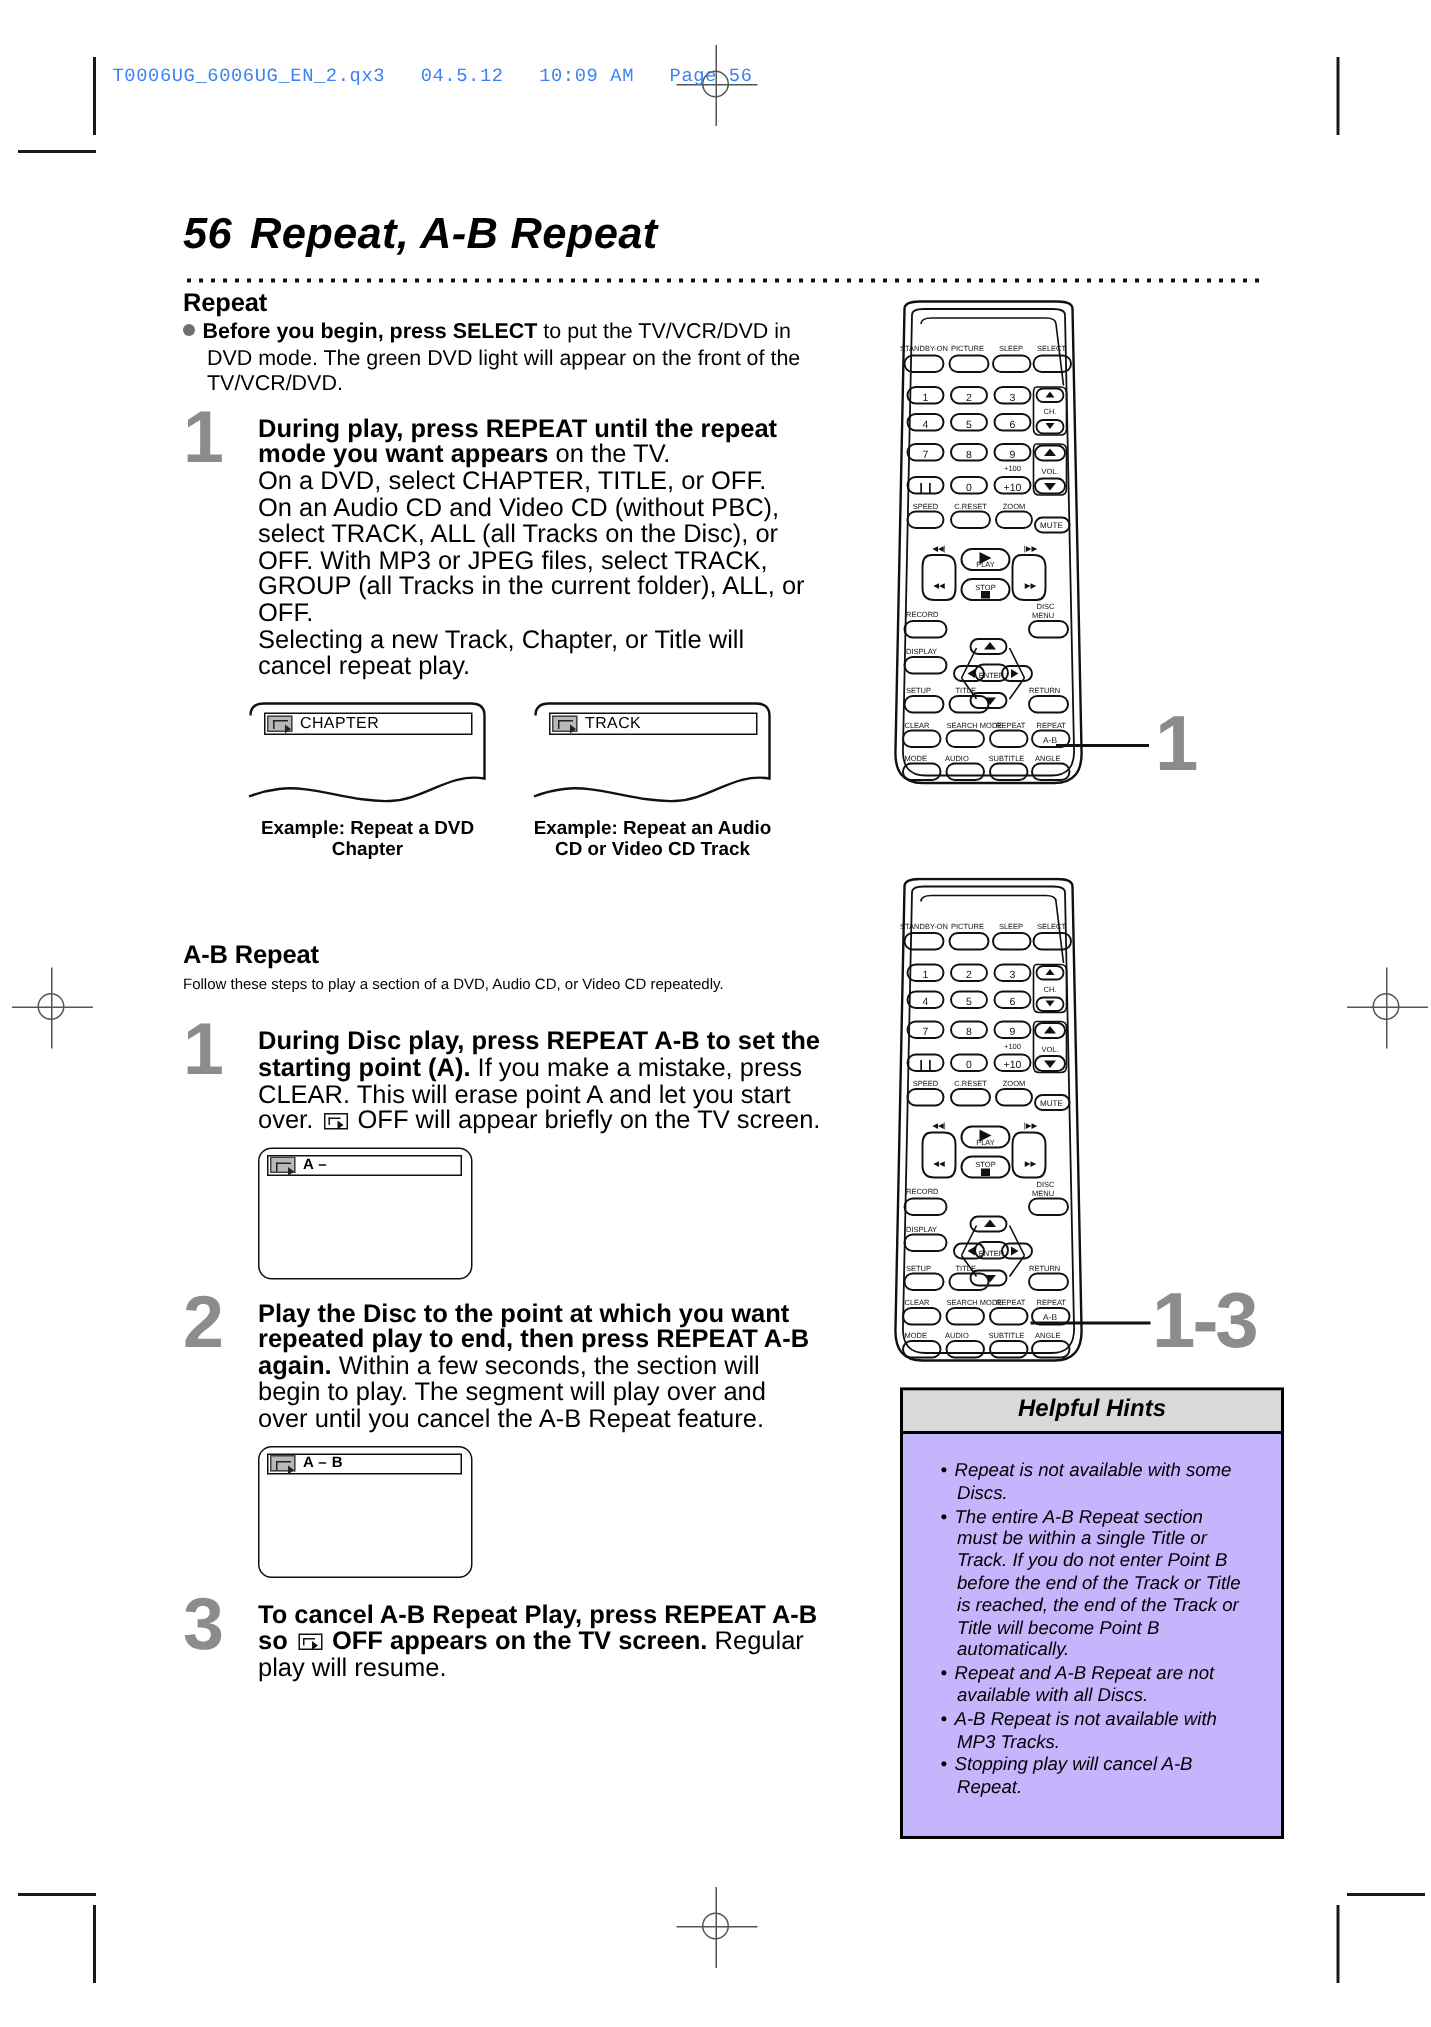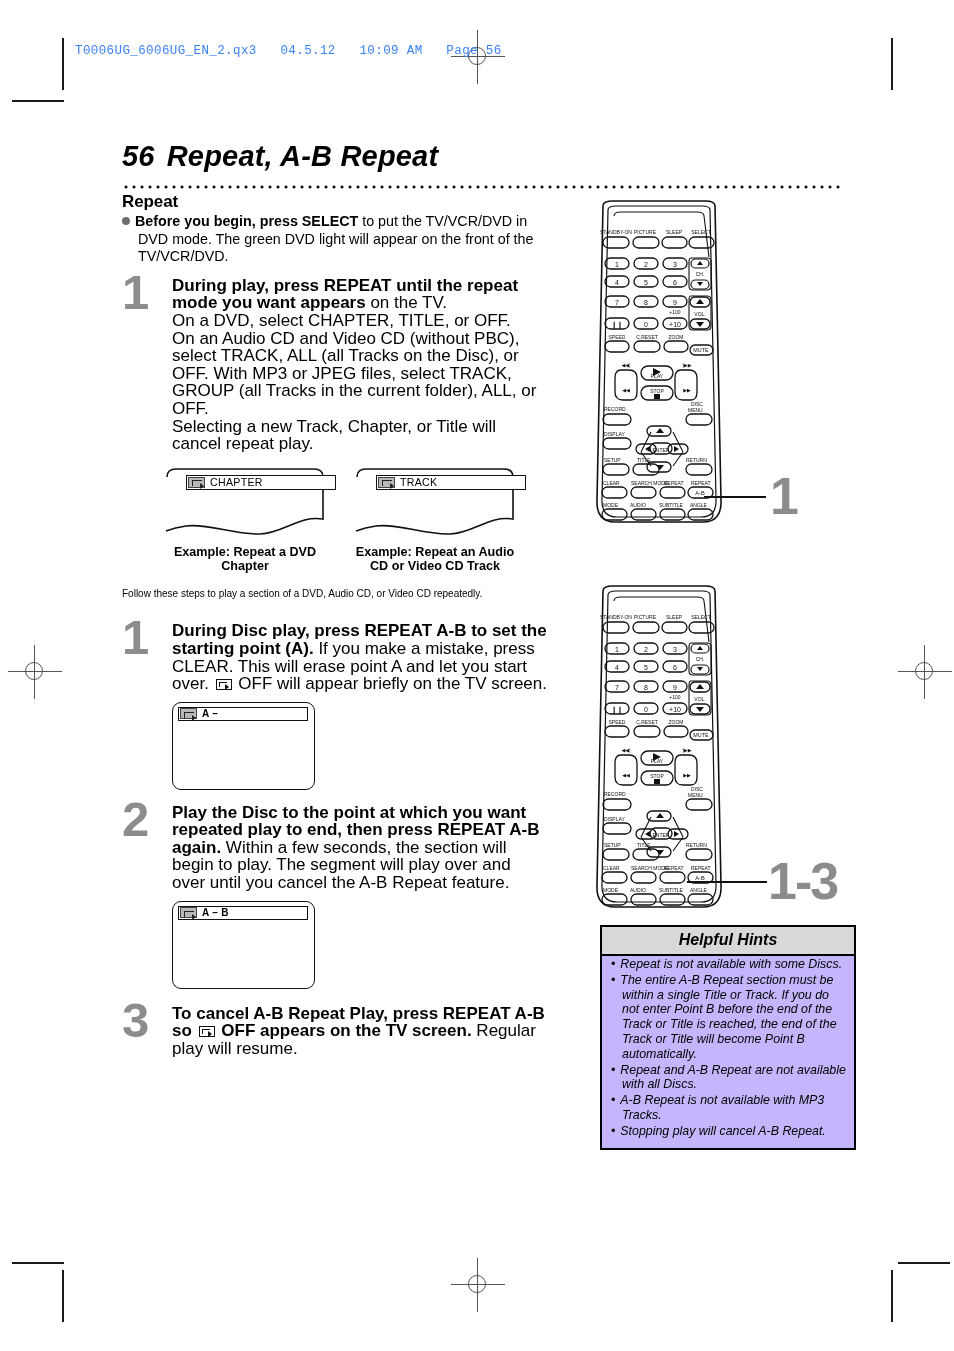--- a/index.html
+++ b/index.html
@@ -36,21 +36,21 @@
 
   .step{position:relative;padding-left:50px;margin-top:11px;}
   .step .n{position:absolute;left:0;top:-9px;font-size:49px;font-weight:bold;
         color:#8c8c8c;line-height:1;font-family:"Liberation Sans", sans-serif;}
   .step .txt{font-size:17px;line-height:17.6px;}
 
   
   .tvrow{position:relative;margin-top:14px;height:118px;}
   .tvwave{position:absolute;width:162px;height:72px;}
   .tvwave svg{position:absolute;left:0;top:0;}
-  .osdbar{position:absolute;left:22px;top:8px;width:150px;height:15px;
+  .osdbar{position:absolute;left:12px;top:8px;width:139px;height:15px;
         border:1.3px solid #111;box-sizing:border-box;background:#fff;
         display:flex;align-items:center;}
   .osdicon{width:17px;height:11px;background:#b8b8b8;border:1px solid #444;
         margin-left:1px;box-sizing:border-box;position:relative;flex:none;}
   .osdicon:after{content:"";position:absolute;left:3px;top:2.5px;width:9px;height:5px;
         border:1.2px solid #222;border-right:none;border-bottom:none;}
   .osdicon:before{content:"";position:absolute;left:11px;top:5.5px;
         border-left:4px solid #222;border-top:3px solid transparent;border-bottom:3px solid transparent;}
   .osdtxt{font-size:10.6px;margin-left:5px;letter-spacing:.3px;}
   .excap{position:absolute;top:78px;width:162px;text-align:center;font-size:12.6px;
@@ -74,21 +74,21 @@
   .remote{position:absolute;}
   .callout{position:absolute;font-size:52px;font-weight:bold;color:#8c8c8c;line-height:1;
         font-family:"Liberation Sans", sans-serif;letter-spacing:-2px;}
   .calline{position:absolute;height:1.6px;background:#111;}
 
   
   .hints{position:absolute;left:600px;top:925px;width:256px;border:2.3px solid #000;
         box-sizing:border-box;background:#c4b5fd;}
   .hints .hd{background:#d9d9d9;border-bottom:2.3px solid #000;text-align:center;
         font-size:16px;font-weight:bold;font-style:italic;padding:4px 0 5px;}
-  .hints ul{margin:0;padding:1px 7px 8px 7px;list-style:none;}
+  .hints ul{margin:16px;padding:1px 7px 8px 7px;list-style:none;}
   .hints li{font-size:12.4px;line-height:14.8px;font-style:italic;
         text-indent:-11px;padding-left:13px;margin-bottom:1px;}
   .hints li .bl{margin-right:5px;}
 </style>
 </head>
 <body>
 
 <div class="crop" style="left:12px;top:100px;width:52px;height:1.6px;"></div>
 <div class="crop" style="left:62px;top:38px;width:1.6px;height:52px;"></div>
 <div class="crop" style="left:891px;top:38px;width:1.6px;height:52px;"></div>
@@ -162,20 +162,21 @@
                  C135 48 120 66 96 67 C70 68 44 56 22 59 C14 60 7 62 2 64" fill="none" stroke="#111" stroke-width="1.6"></path>
       </svg>
       <div class="osdbar">
         <span class="osdicon"></span>
         <span class="osdtxt">TRACK</span>
       </div>
       <div class="excap">Example: Repeat an Audio CD or Video CD Track</div>
     </div>
   </div>
 
+  <h2 class="sec" style="margin-top:42px;">A-B Repeat</h2>
   <div style="font-size:10px;line-height:17.6px;">Follow these steps to play a section of a DVD,  Audio CD, or Video CD repeatedly.</div>
 
   <div class="step" style="margin-top:20px;">
     <div class="n">1</div>
     <div class="txt">
       <b class="s">During Disc play, press REPEAT A-B to set the starting point (A).</b><span>  If you make a mistake, press CLEAR.  This will erase point A and let you start over. </span><span class="glyph"></span><span> OFF will appear briefly on the TV screen.</span>
     </div>
   </div>
   <div class="tvbig">
     <div class="osdbar">

